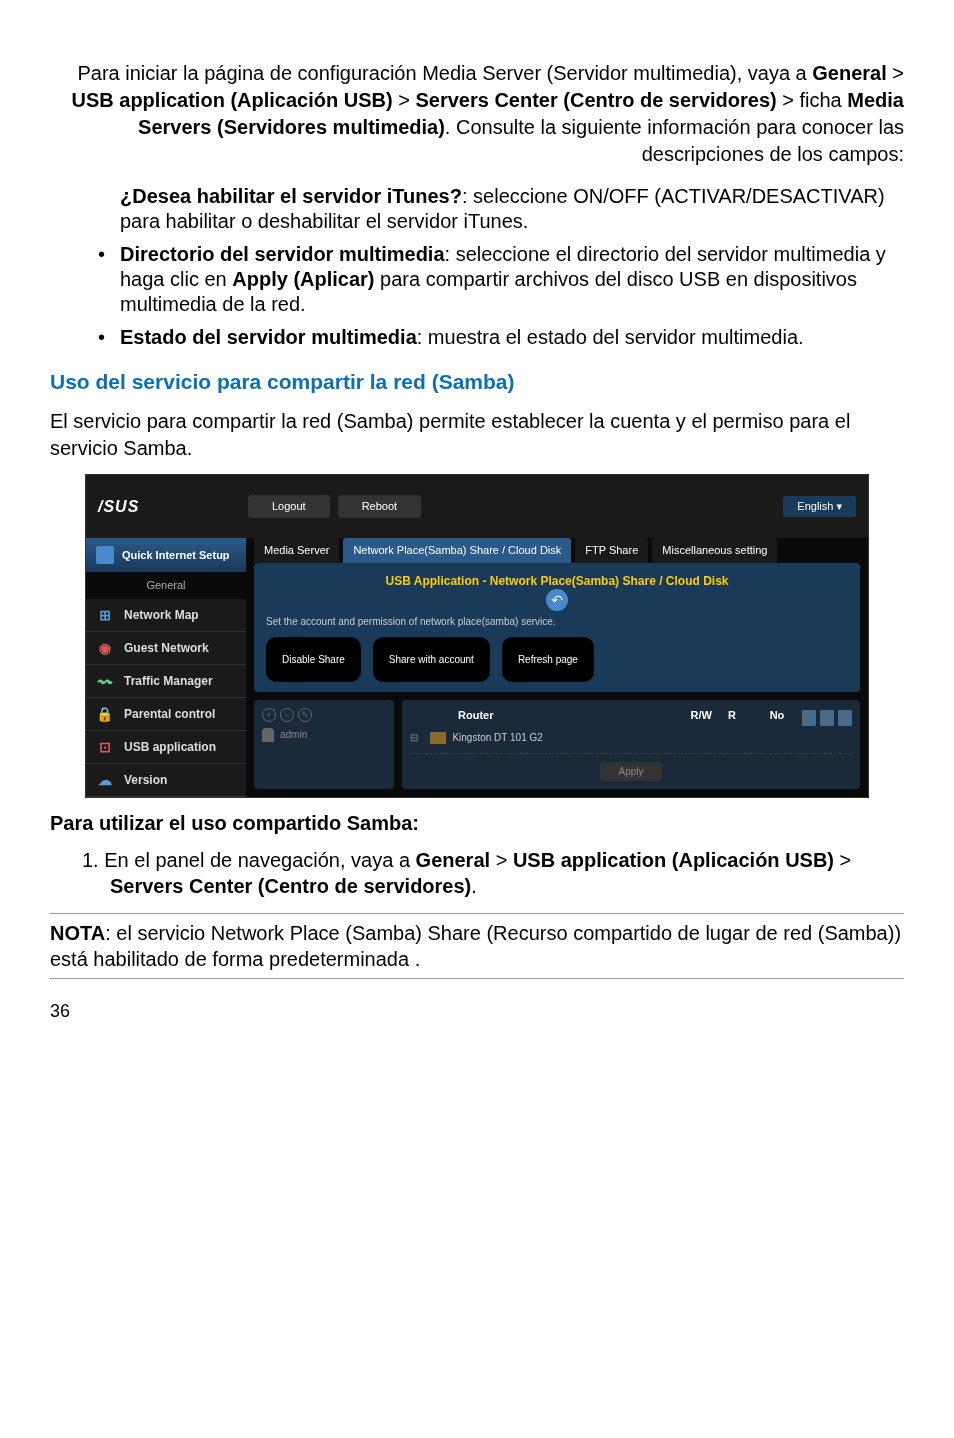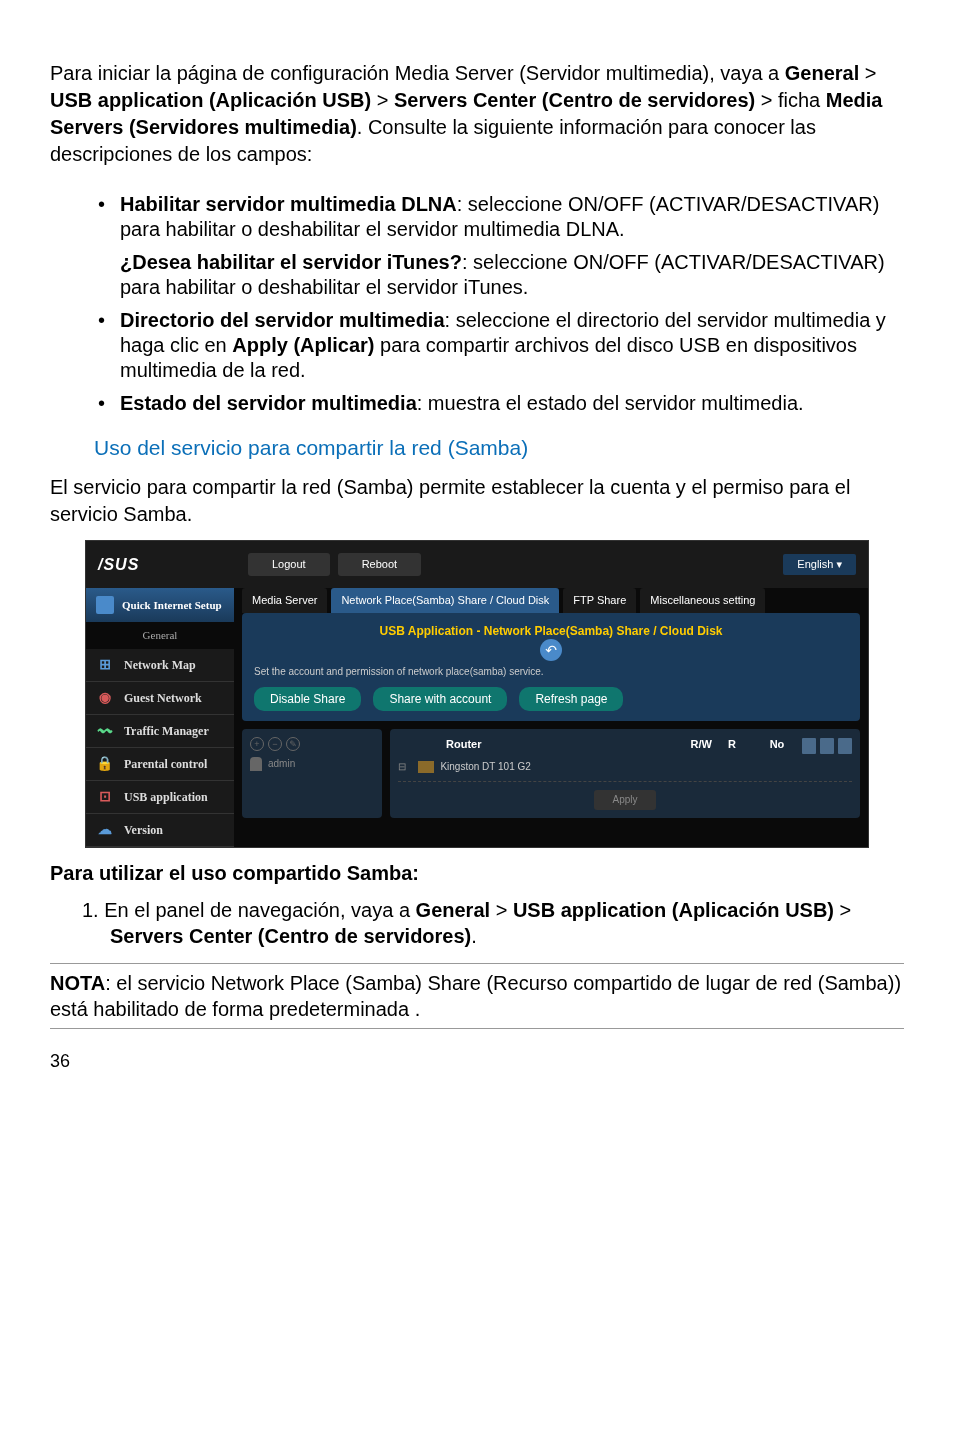--- a/index.html
+++ b/index.html
@@ -10,21 +10,22 @@
     body {
       font-family: -apple-system, BlinkMacSystemFont, "Segoe UI", Arial, sans-serif;
       background: #fff;
       width: 954px;
       padding: 60px 50px 30px 50px;
       color: #000;
       line-height: 1.35;
     }
     .intro-text {
       font-size: 20px;
-      margin-bottom: 24px;
+      margin-bottom: 16px;
+      text-align: right;
     }
     .intro-text strong {
       font-weight: bold;
     }
     .bullet-list {
       padding-left: 70px;
       margin-bottom: 18px;
     }
     .bullet-item {
       font-size: 20px;
@@ -40,40 +41,39 @@
     }
     .no-bullet::before {
       content: "";
     }
     .bullet-item strong {
       font-weight: bold;
     }
     .section-heading {
       color: #0b6fb8;
       font-size: 21px;
-      font-weight: normal;
+      font-weight: bold;
       margin-top: 18px;
       margin-bottom: 12px;
-      margin-left: 44px;
     }
     .section-text {
       font-size: 20px;
       margin-bottom: 12px;
     }
     .screenshot {
       margin: 8px 35px 12px 35px;
       background: #000;
       border: 1px solid #333;
       font-size: 11px;
       color: #ccc;
     }
     .ss-topbar {
       display: flex;
       align-items: center;
-      padding: 12px 12px;
+      padding: 20px 12px;
       background: #1a1a1a;
     }
     .ss-logo {
       color: #fff;
       font-weight: bold;
       font-style: italic;
       font-size: 16px;
       letter-spacing: 1px;
       flex: 0 0 150px;
     }
@@ -93,23 +93,22 @@
       background: #1a3a5a;
       color: #fff;
       padding: 3px 14px;
       font-size: 11px;
       border-radius: 2px;
     }
     .ss-body {
       display: flex;
     }
     .ss-sidebar {
-      width: 148px;
+      width: 160px;
       background: #1a1a1a;
-      font-family: Liberation Serif, serif;
     }
     .ss-qis {
       background: linear-gradient(#2a5a8a, #1a3a5a);
       color: #fff;
       padding: 8px 10px;
       font-size: 11px;
       font-weight: bold;
       display: flex;
       align-items: center;
       gap: 8px;
@@ -218,25 +217,25 @@
       color: #ccc;
       font-size: 10px;
       margin-top: 4px;
     }
     .ss-action-btns {
       display: flex;
       gap: 12px;
       margin-top: 8px;
     }
     .ss-action-btn {
-      background: #0f766e;
-      color: #fff;
-      padding: 4px 16px;
+      background: #000000;
+      color: #fff;
+      padding: 16px 16px;
       border-radius: 10px;
-      font-size: 12px;
+      font-size: 10px;
     }
     .ss-lower {
       display: flex;
       margin: 0 8px 8px 8px;
       gap: 8px;
     }
     .ss-lower-left {
       width: 140px;
       background: #1a2a3a;
       border-radius: 4px;
@@ -354,23 +353,20 @@
     }
   </style>
 </head>
 <body>
 
 <div class="intro-text">
   <span>Para iniciar la página de configuración Media Server (Servidor multimedia), vaya a </span><strong>General</strong><span> &gt; </span><strong>USB application (Aplicación USB)</strong><span> &gt; </span><strong>Servers Center (Centro de servidores)</strong><span> &gt; ficha </span><strong>Media Servers (Servidores multimedia)</strong><span>. Consulte la siguiente información para conocer las descripciones de los campos:</span>
 </div>
 
 <div class="bullet-list">
-  <div class="bullet-item">
-    <strong>Habilitar servidor multimedia DLNA</strong><span>: seleccione ON/OFF (ACTIVAR/DESACTIVAR) para habilitar o deshabilitar el servidor multimedia DLNA.</span>
-  </div>
   <div class="bullet-item no-bullet">
     <strong>¿Desea habilitar el servidor iTunes?</strong><span>: seleccione ON/OFF (ACTIVAR/DESACTIVAR) para habilitar o deshabilitar el servidor iTunes.</span>
   </div>
   <div class="bullet-item">
     <strong>Directorio del servidor multimedia</strong><span>: seleccione el directorio del servidor multimedia y haga clic en </span><strong>Apply (Aplicar)</strong><span> para compartir archivos del disco USB en dispositivos multimedia de la red.</span>
   </div>
   <div class="bullet-item">
     <strong>Estado del servidor multimedia</strong><span>: muestra el estado del servidor multimedia.</span>
   </div>
 </div>

